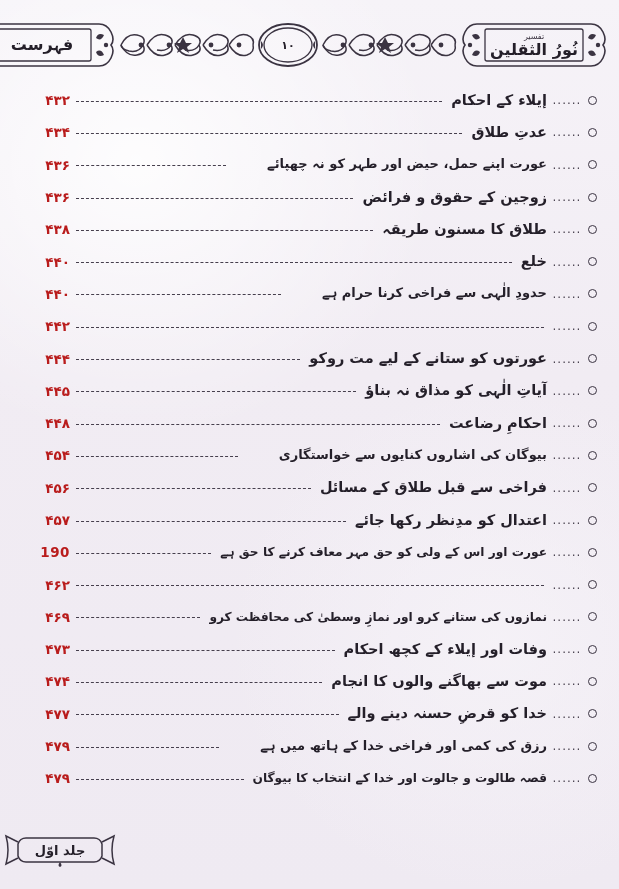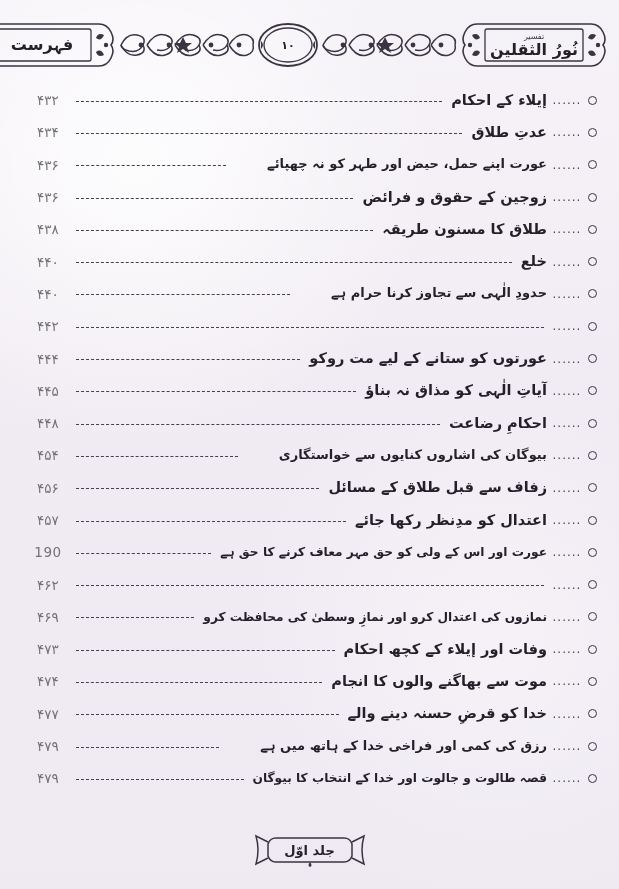--- a/index.html
+++ b/index.html
@@ -135,42 +135,42 @@
     min-width: 14px;
     height: 0;
     border-top: 1.6px dashed #463f4d;
     margin: 0 6px;
     position: relative;
     top: 1px;
   }
   .entry-page {
     flex: 0 0 auto;
     width: 44px;
-    text-align: center;
+    text-align: right;
     font-size: 13.5px;
-    font-weight: normal;
-    color: #737373;
+    font-weight: bold;
+    color: #b91c1c;
     letter-spacing: 0.5px;
     direction: rtl;
   }
 
   
   .entry-title.sz-s { font-size: 13px; margin-left: 32px; }
   .entry-title.sz-xs { font-size: 12.2px; }
 
   
   .footer {
     position: absolute;
     bottom: 18px;
     left: 0;
     right: 0;
     height: 42px;
     display: flex;
     align-items: center;
-    justify-content: center;
+    justify-content: flex-end;
   }
   .footer-badge {
     position: relative;
     width: 120px;
     height: 36px;
     display: flex;
     align-items: center;
     justify-content: center;
   }
   .footer-badge .fb-text {
@@ -315,21 +315,21 @@
     <div class="toc-row">
       <span class="bullet"></span>
       <span class="row-dots">......</span>
       <span class="entry-title">خلع</span>
       <span class="leader"></span>
       <span class="entry-page">۴۴۰</span>
     </div>
     <div class="toc-row">
       <span class="bullet"></span>
       <span class="row-dots">......</span>
-      <span class="entry-title sz-s">حدودِ الٰہی سے تجاوز کرنا حرام ہے</span>
+      <span class="entry-title sz-s">حدودِ الٰہی سے فراخی کرنا حرام ہے</span>
       <span class="leader"></span>
       <span class="entry-page">۴۴۰</span>
     </div>
     <div class="toc-row">
       <span class="bullet"></span>
       <span class="row-dots">......</span>
       <span class="leader"></span>
       <span class="entry-page">۴۴۲</span>
     </div>
     <div class="toc-row">
@@ -356,21 +356,21 @@
     <div class="toc-row">
       <span class="bullet"></span>
       <span class="row-dots">......</span>
       <span class="entry-title sz-s">بیوگان کی اشاروں کنایوں سے خواستگاری</span>
       <span class="leader"></span>
       <span class="entry-page">۴۵۴</span>
     </div>
     <div class="toc-row">
       <span class="bullet"></span>
       <span class="row-dots">......</span>
-      <span class="entry-title">زفاف سے قبل طلاق کے مسائل</span>
+      <span class="entry-title">فراخی سے قبل طلاق کے مسائل</span>
       <span class="leader"></span>
       <span class="entry-page">۴۵۶</span>
     </div>
     <div class="toc-row">
       <span class="bullet"></span>
       <span class="row-dots">......</span>
       <span class="entry-title">اعتدال کو مدِنظر رکھا جائے</span>
       <span class="leader"></span>
       <span class="entry-page">۴۵۷</span>
     </div>
@@ -383,21 +383,21 @@
     </div>
     <div class="toc-row">
       <span class="bullet"></span>
       <span class="row-dots">......</span>
       <span class="leader"></span>
       <span class="entry-page">۴۶۲</span>
     </div>
     <div class="toc-row">
       <span class="bullet"></span>
       <span class="row-dots">......</span>
-      <span class="entry-title sz-xs">نمازوں کی اعتدال کرو اور نمازِ وسطیٰ کی محافظت کرو</span>
+      <span class="entry-title sz-xs">نمازوں کی ستانے کرو اور نمازِ وسطیٰ کی محافظت کرو</span>
       <span class="leader"></span>
       <span class="entry-page">۴۶۹</span>
     </div>
     <div class="toc-row">
       <span class="bullet"></span>
       <span class="row-dots">......</span>
       <span class="entry-title">وفات اور إيلاء کے کچھ احکام</span>
       <span class="leader"></span>
       <span class="entry-page">۴۷۳</span>
     </div>

